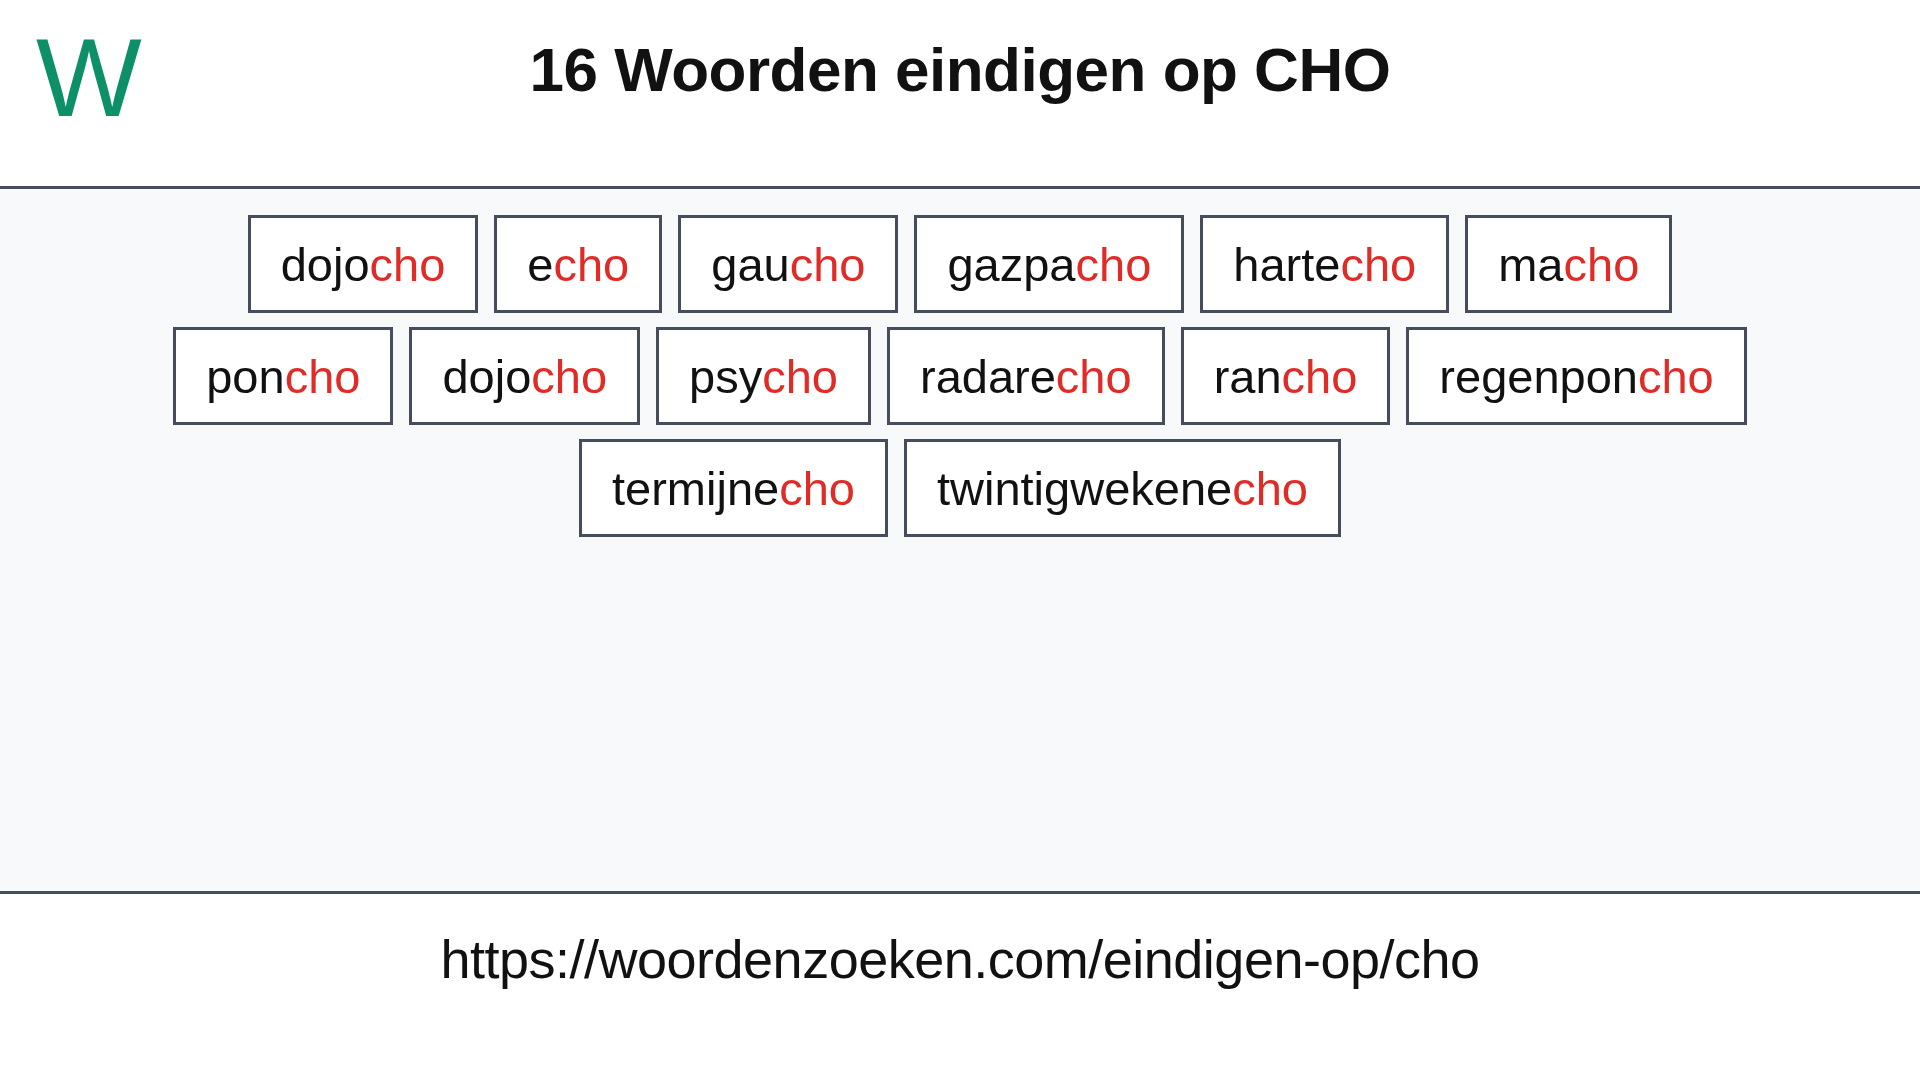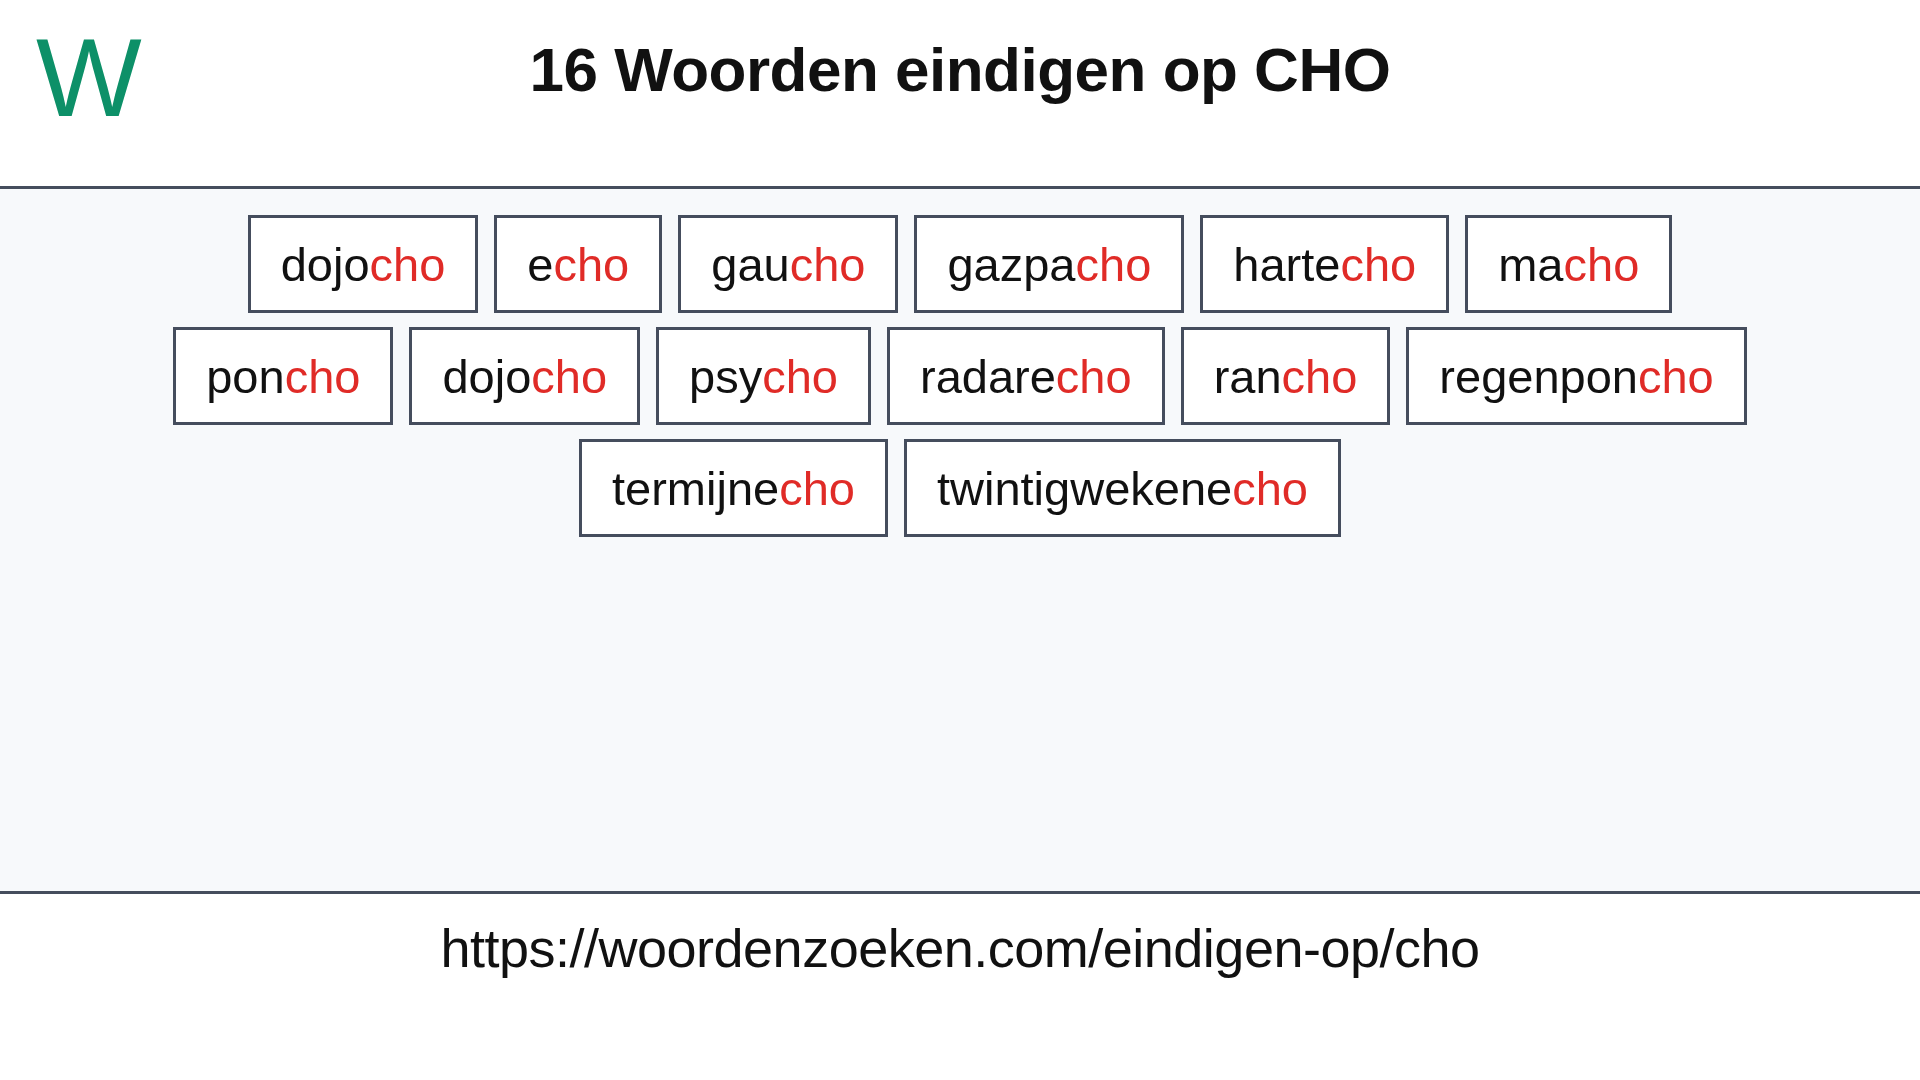--- a/index.html
+++ b/index.html
@@ -94,21 +94,21 @@
   }
 
   
   .footer {
     flex: 0 0 186px;
     height: 186px;
     background: #ffffff;
     display: flex;
     align-items: flex-start;
     justify-content: center;
-    padding-top: 23px;
+    padding-top: 34px;
     box-sizing: border-box;
   }
   .footer-url {
     font-family: "Liberation Sans", sans-serif;
     font-size: 54px;
     font-weight: 400;
     color: #111111;
     white-space: nowrap;
     letter-spacing: -0.5px;
   }

